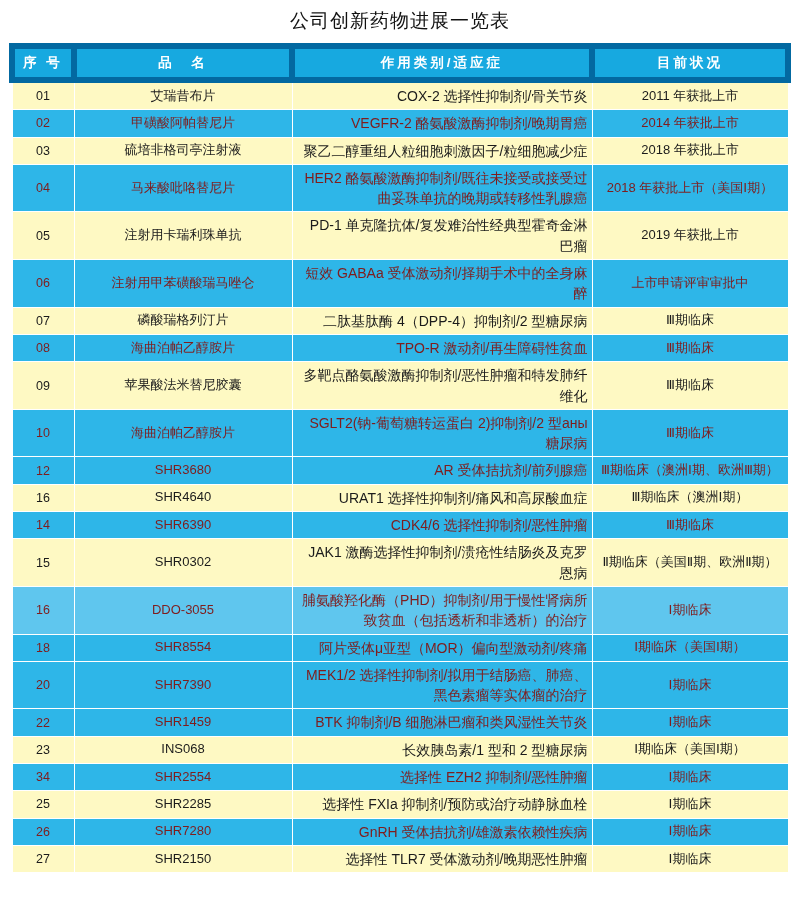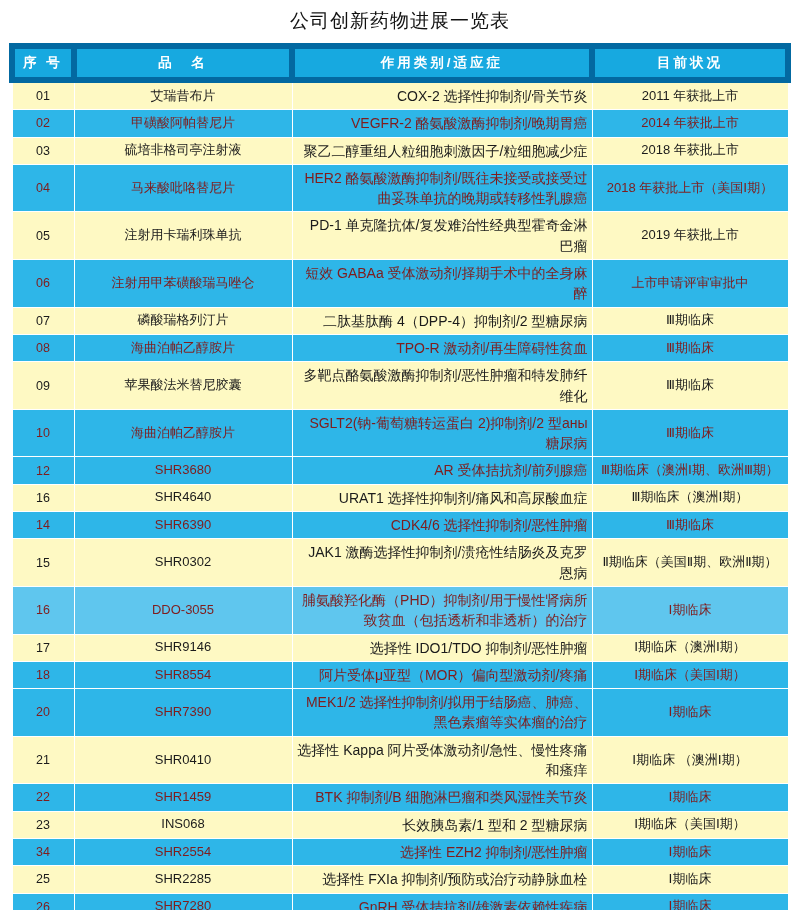--- a/index.html
+++ b/index.html
@@ -176,44 +176,32 @@
           <td class="name">SHR0302</td>
           <td class="cat">JAK1 激酶选择性抑制剂/溃疮性结肠炎及克罗恩病</td>
           <td class="status">Ⅱ期临床（美国Ⅱ期、欧洲Ⅱ期）</td>
         </tr>
         <tr class="even">
           <td class="num hl">16</td>
           <td class="name hl">DDO-3055</td>
           <td class="cat hl">脯氨酸羟化酶（PHD）抑制剂/用于慢性肾病所致贫血（包括透析和非透析）的治疗</td>
           <td class="status hl">Ⅰ期临床</td>
         </tr>
-        <tr class="odd">
-          <td class="num">17</td>
-          <td class="name">SHR9146</td>
-          <td class="cat">选择性 IDO1/TDO 抑制剂/恶性肿瘤</td>
-          <td class="status">Ⅰ期临床（澳洲Ⅰ期）</td>
-        </tr>
         <tr class="even">
           <td class="num">18</td>
           <td class="name">SHR8554</td>
           <td class="cat">阿片受体μ亚型（MOR）偏向型激动剂/疼痛</td>
           <td class="status">Ⅰ期临床（美国Ⅰ期）</td>
         </tr>
         <tr class="even">
           <td class="num">20</td>
           <td class="name">SHR7390</td>
           <td class="cat">MEK1/2 选择性抑制剂/拟用于结肠癌、肺癌、黑色素瘤等实体瘤的治疗</td>
           <td class="status">Ⅰ期临床</td>
         </tr>
-        <tr class="odd">
-          <td class="num">21</td>
-          <td class="name">SHR0410</td>
-          <td class="cat">选择性 Kappa 阿片受体激动剂/急性、慢性疼痛和瘙痒</td>
-          <td class="status">Ⅰ期临床 （澳洲Ⅰ期）</td>
-        </tr>
         <tr class="even">
           <td class="num">22</td>
           <td class="name">SHR1459</td>
           <td class="cat">BTK 抑制剂/B 细胞淋巴瘤和类风湿性关节炎</td>
           <td class="status">Ⅰ期临床</td>
         </tr>
         <tr class="odd">
           <td class="num">23</td>
           <td class="name">INS068</td>
           <td class="cat">长效胰岛素/1 型和 2 型糖尿病</td>

